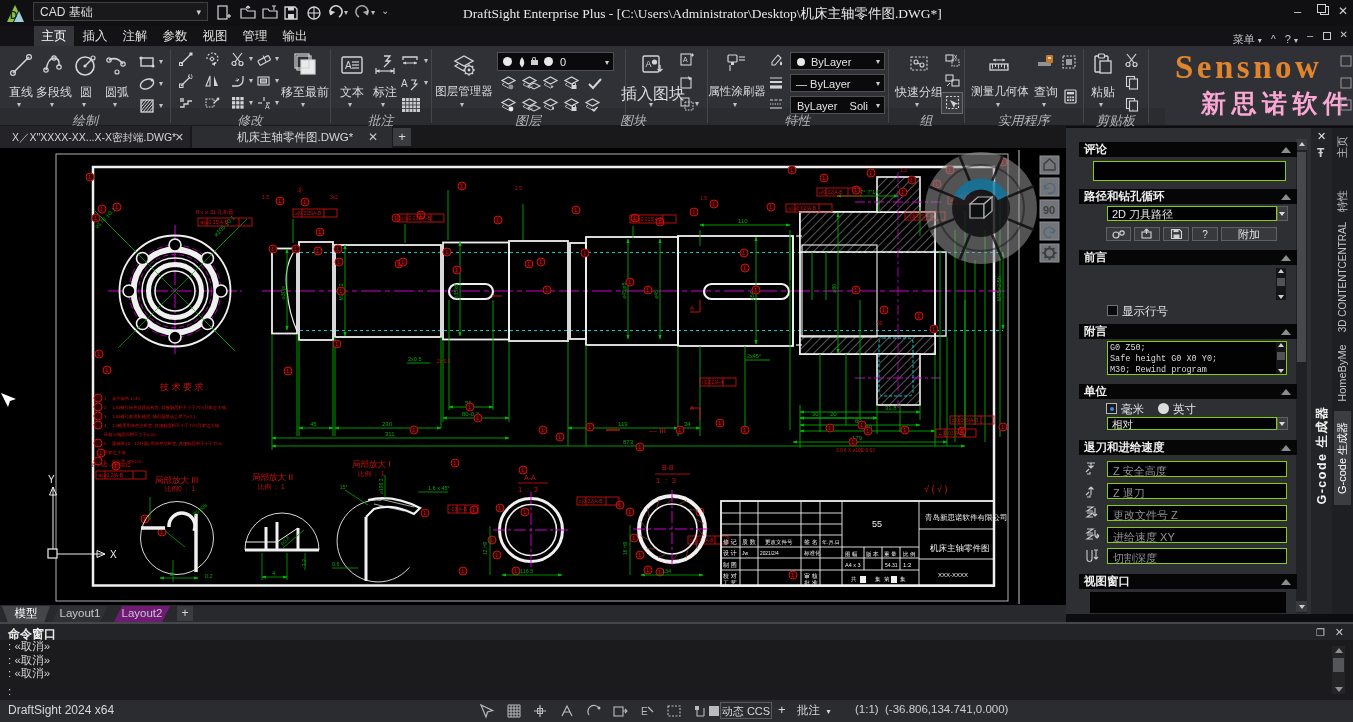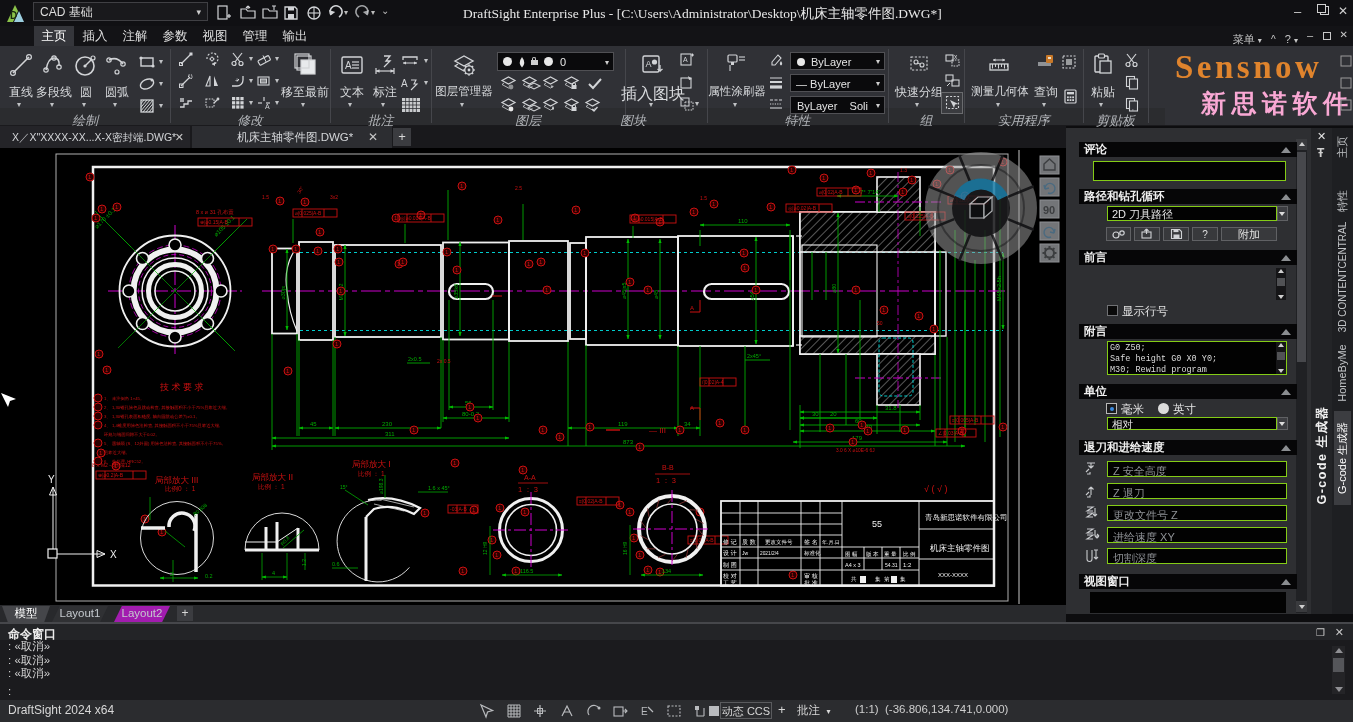--- a/index.html
+++ b/index.html
@@ -1261,21 +1261,21 @@
     <div class="abs" id="vtabs">
       <div class="vtext" style="left:2px;top:35px;width:32px;">主页</div>
       <div class="vtext" style="left:2px;top:90px;width:34px;">特性</div>
       <div class="vtext" style="left:2px;top:205px;width:112px;font-size:10px;">3D CONTENTCENTRAL</div>
       <div class="vtext" style="left:2px;top:277px;width:64px;">HomeByMe</div>
       <div class="vtext" style="left:2px;top:377px;width:94px;background:#3c3d41;color:#fff;">G-code 生成器</div>
     </div>
     <div class="abs" id="layoutbar">
       <div class="ltab" style="left:2px;width:48px;background:#45464a;color:#fff;clip-path:polygon(0 0,100% 0,88% 100%,12% 100%);">模型</div>
       <div class="ltab" style="left:52px;width:56px;background:#303134;clip-path:polygon(14% 0,100% 0,86% 100%,0 100%);">Layout1</div>
-      <div class="ltab" style="left:114px;width:56px;background:#a21caf;clip-path:polygon(14% 0,100% 0,86% 100%,0 100%);">Layout2</div>
+      <div class="ltab" style="left:114px;width:56px;background:#701a75;clip-path:polygon(14% 0,100% 0,86% 100%,0 100%);">Layout2</div>
       <div class="abs" style="left:177px;top:1px;width:16px;height:15px;background:#3b3c40;color:#d8d8d8;text-align:center;line-height:14px;font-size:12px;">+</div>
     </div>
     <div class="abs" id="cmdwin">
       <div class="abs" style="left:0;top:0;width:1353px;height:2px;background:#46474b;"></div>
       <div class="abs" style="left:0;top:2px;width:1353px;height:16px;background:#232427;"></div>
       <div class="abs" style="left:8px;top:4px;font-size:12px;font-weight:bold;color:#ececec;">命令窗口</div>
       <div class="abs" style="right:28px;top:5px;color:#c8c8c8;font-size:10px;">❐</div>
       <div class="abs" style="right:9px;top:4px;color:#c8c8c8;font-size:11px;">✕</div>
       <div class="abs" style="left:8px;top:18px;font-size:11.5px;color:#d2d2d2;line-height:13.5px;">: «取消»<br>: «取消»<br>: «取消»</div>
       <div class="abs" style="left:8px;top:63px;font-size:11.5px;color:#d2d2d2;">:</div>

